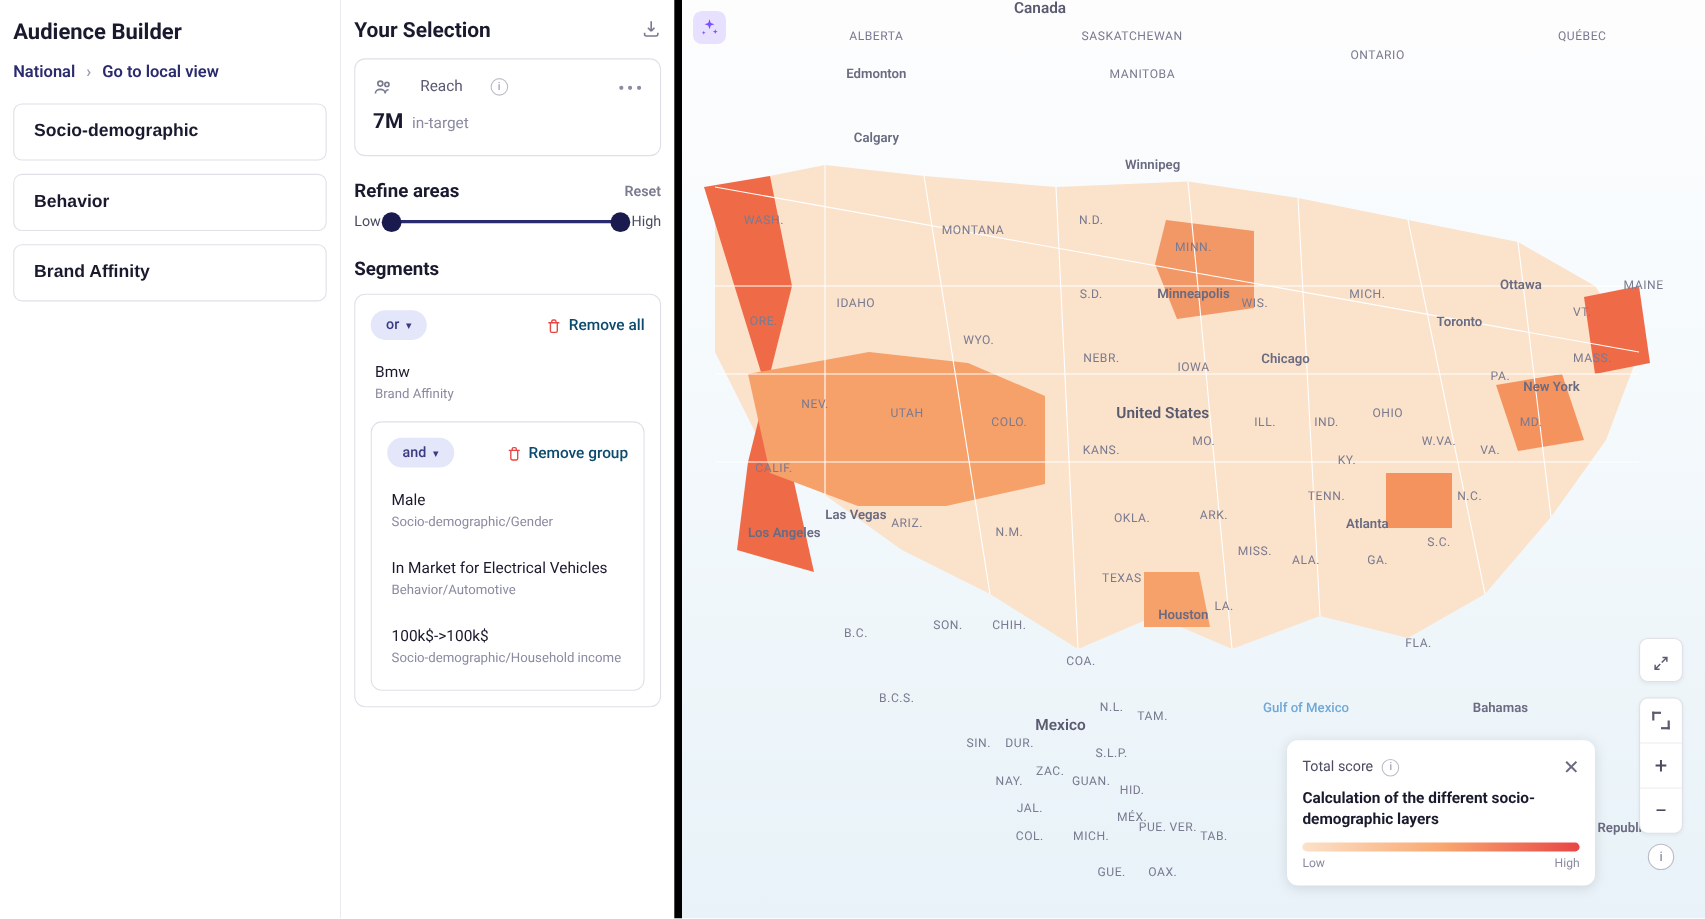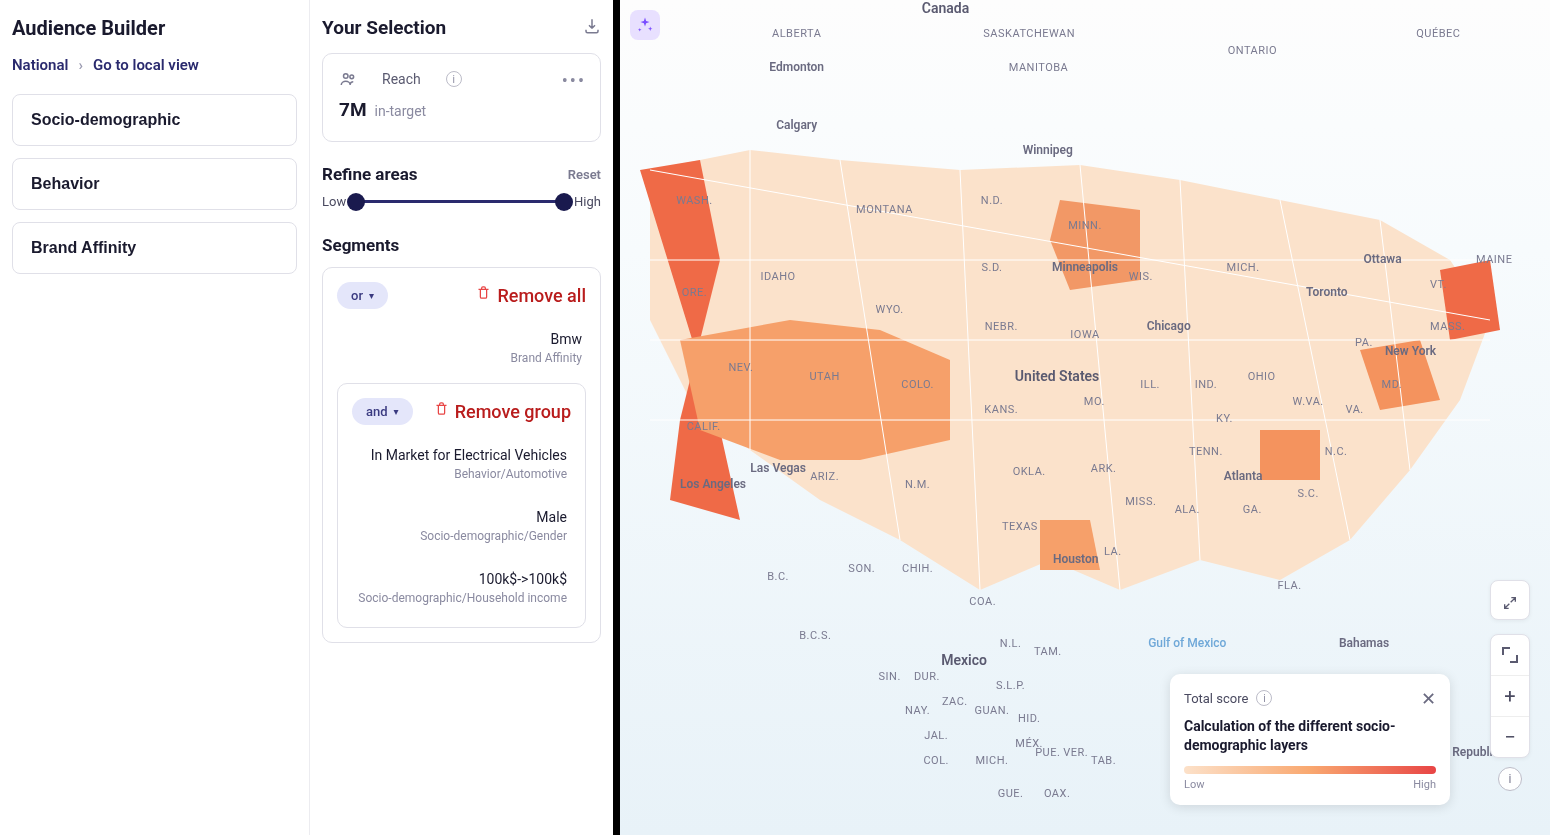--- a/index.html
+++ b/index.html
@@ -28,23 +28,23 @@
 .reset{font-size:13px;font-weight:600;color:#7a7a90;cursor:pointer}
 .slider-row{display:flex;align-items:center;gap:10px;font-size:13px;color:#4a4a60;margin-bottom:26px}
 .slider{flex:1;height:3px;background:#2a2a6e;position:relative;border-radius:2px}
 .knob{position:absolute;top:50%;width:18px;height:18px;background:#1a1a4e;border-radius:50%;transform:translate(-50%,-50%)}
 .knob.l{left:0}.knob.r{left:100%}
 h3.segments{font-size:17px;font-weight:700;margin-bottom:12px}
 .seg-card{border:1px solid #e0e0e8;border-radius:10px;padding:14px}
 .seg-top{display:flex;justify-content:space-between;align-items:center;margin-bottom:14px}
 .chip{display:inline-flex;align-items:center;gap:6px;background:#e4e6fa;color:#3a3a80;font-size:13px;font-weight:500;padding:6px 14px;border-radius:16px;cursor:pointer}
 .chev{font-size:10px}
-.remove{display:flex;align-items:flex-start;gap:6px;color:#b91c1c;font-size:18px;font-weight:500;cursor:pointer}
+.remove{display:flex;align-items:flex-end;gap:6px;color:#0c4a6e;font-size:14px;font-weight:500;cursor:pointer}
 .remove svg{width:15px;height:15px}
-.seg-item{padding:8px 4px;text-align:right;}
+.seg-item{padding:8px 4px;}
 .seg-name{font-size:14px;color:#1a1a2e;margin-bottom:4px}
 .seg-path{font-size:12px;color:#8a8aa0}
 .nested{border:1px solid #e0e0e8;border-radius:10px;padding:14px;margin-top:10px}
 .nested .seg-item{margin-bottom:12px}
 .nested .seg-item:last-child{margin-bottom:0}
 
 .map-svg{position:absolute;inset:0;width:100%;height:100%}
 .sparkle{position:absolute;top:10px;left:10px;width:30px;height:30px;background:#e8e0ff;border-radius:8px;display:flex;align-items:center;justify-content:center}
 .sparkle svg{width:18px;height:18px;fill:#7a4dff}
 .map-label{position:absolute;font-size:11px;color:#7a7a90;letter-spacing:0.5px;pointer-events:none;transform:translate(-50%,-50%)}
@@ -153,26 +153,26 @@
           <span class="chev">▾</span>
         </span>
         <span class="remove">
           <svg viewBox="0 0 24 24" fill="none" stroke="#e84545" stroke-width="2">
               <path d="M4 7h16M9 7V5a2 2 0 012-2h2a2 2 0 012 2v2m-8 0v12a2 2 0 002 2h6a2 2 0 002-2V7"></path>
             </svg>
           <span>Remove group</span>
         </span>
       </div>
       <div class="seg-item">
+        <div class="seg-name">Male</div>
+        <div class="seg-path">Socio-demographic/Gender</div>
+      </div>
+      <div class="seg-item">
         <div class="seg-name">In Market for Electrical Vehicles</div>
         <div class="seg-path">Behavior/Automotive</div>
-      </div>
-      <div class="seg-item">
-        <div class="seg-name">Male</div>
-        <div class="seg-path">Socio-demographic/Gender</div>
       </div>
       <div class="seg-item">
         <div class="seg-name">100k$-&gt;100k$</div>
         <div class="seg-path">Socio-demographic/Household income</div>
       </div>
     </div>
   </div>
 </div>
 
 <div class="col-map">

